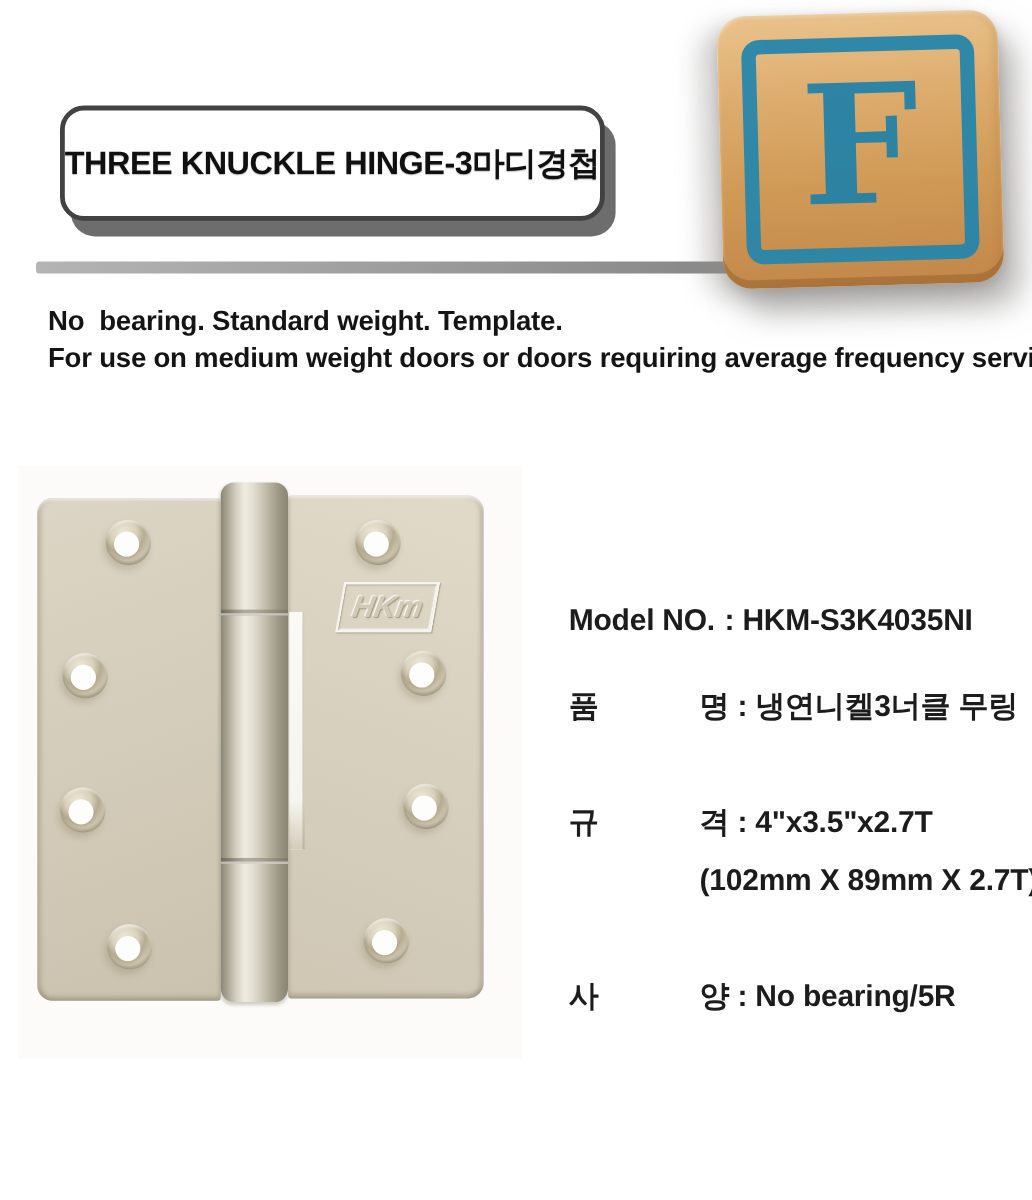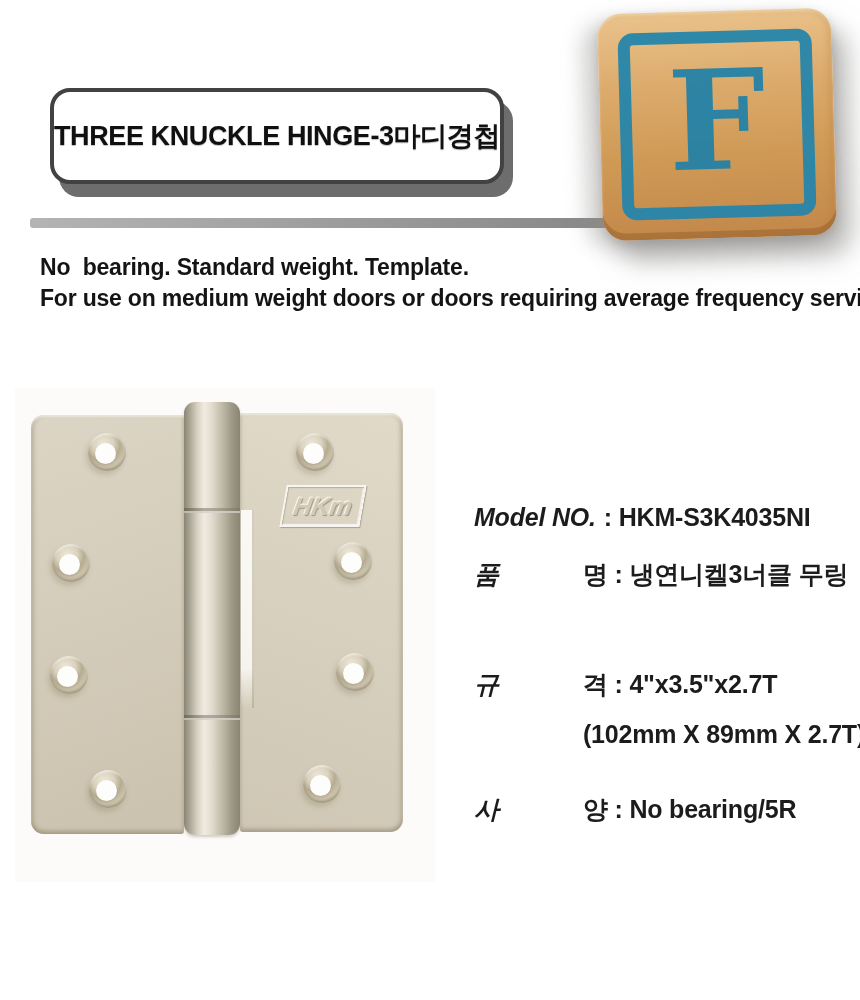--- a/index.html
+++ b/index.html
@@ -115,23 +115,23 @@
     display:flex;align-items:center;justify-content:center;
   }
   .brand-emboss span{
     font-style:italic;font-weight:700;font-size:25px;color:#d2cab7;letter-spacing:0;
     text-shadow:-1px -1px 1px rgba(255,255,255,0.9),1px 1px 1px rgba(118,108,84,0.6);
   }
 
   
   .spec-row{position:absolute;left:447px;font-size:25px;font-weight:700;color:#1c1c1c;
     white-space:pre;letter-spacing:-0.2px;}
-  .spec-row .l1{display:inline-block;min-width:101px;margin-right:8px;white-space:pre;font-style:italic;}
-  .spec-r0{top:474px;} .spec-r1{top:529px;} .spec-r2{top:586px;}
-  .spec-r3{top:639px;} .spec-r4{top:691px;} .spec-r5{top:764px;}
+  .spec-row .l1{display:inline-block;min-width:101px;margin-right:8px;white-space:pre;}
+  .spec-r0{top:474px;} .spec-r1{top:543px;} .spec-r2{top:586px;}
+  .spec-r3{top:639px;} .spec-r4{top:691px;} .spec-r5{top:784px;}
 </style>
 </head>
 <body>
 
 <div class="page">
 
   <div class="divider"></div>
 
   <div class="title-banner">
     <span>THREE KNUCKLE HINGE-3마디경첩</span>

